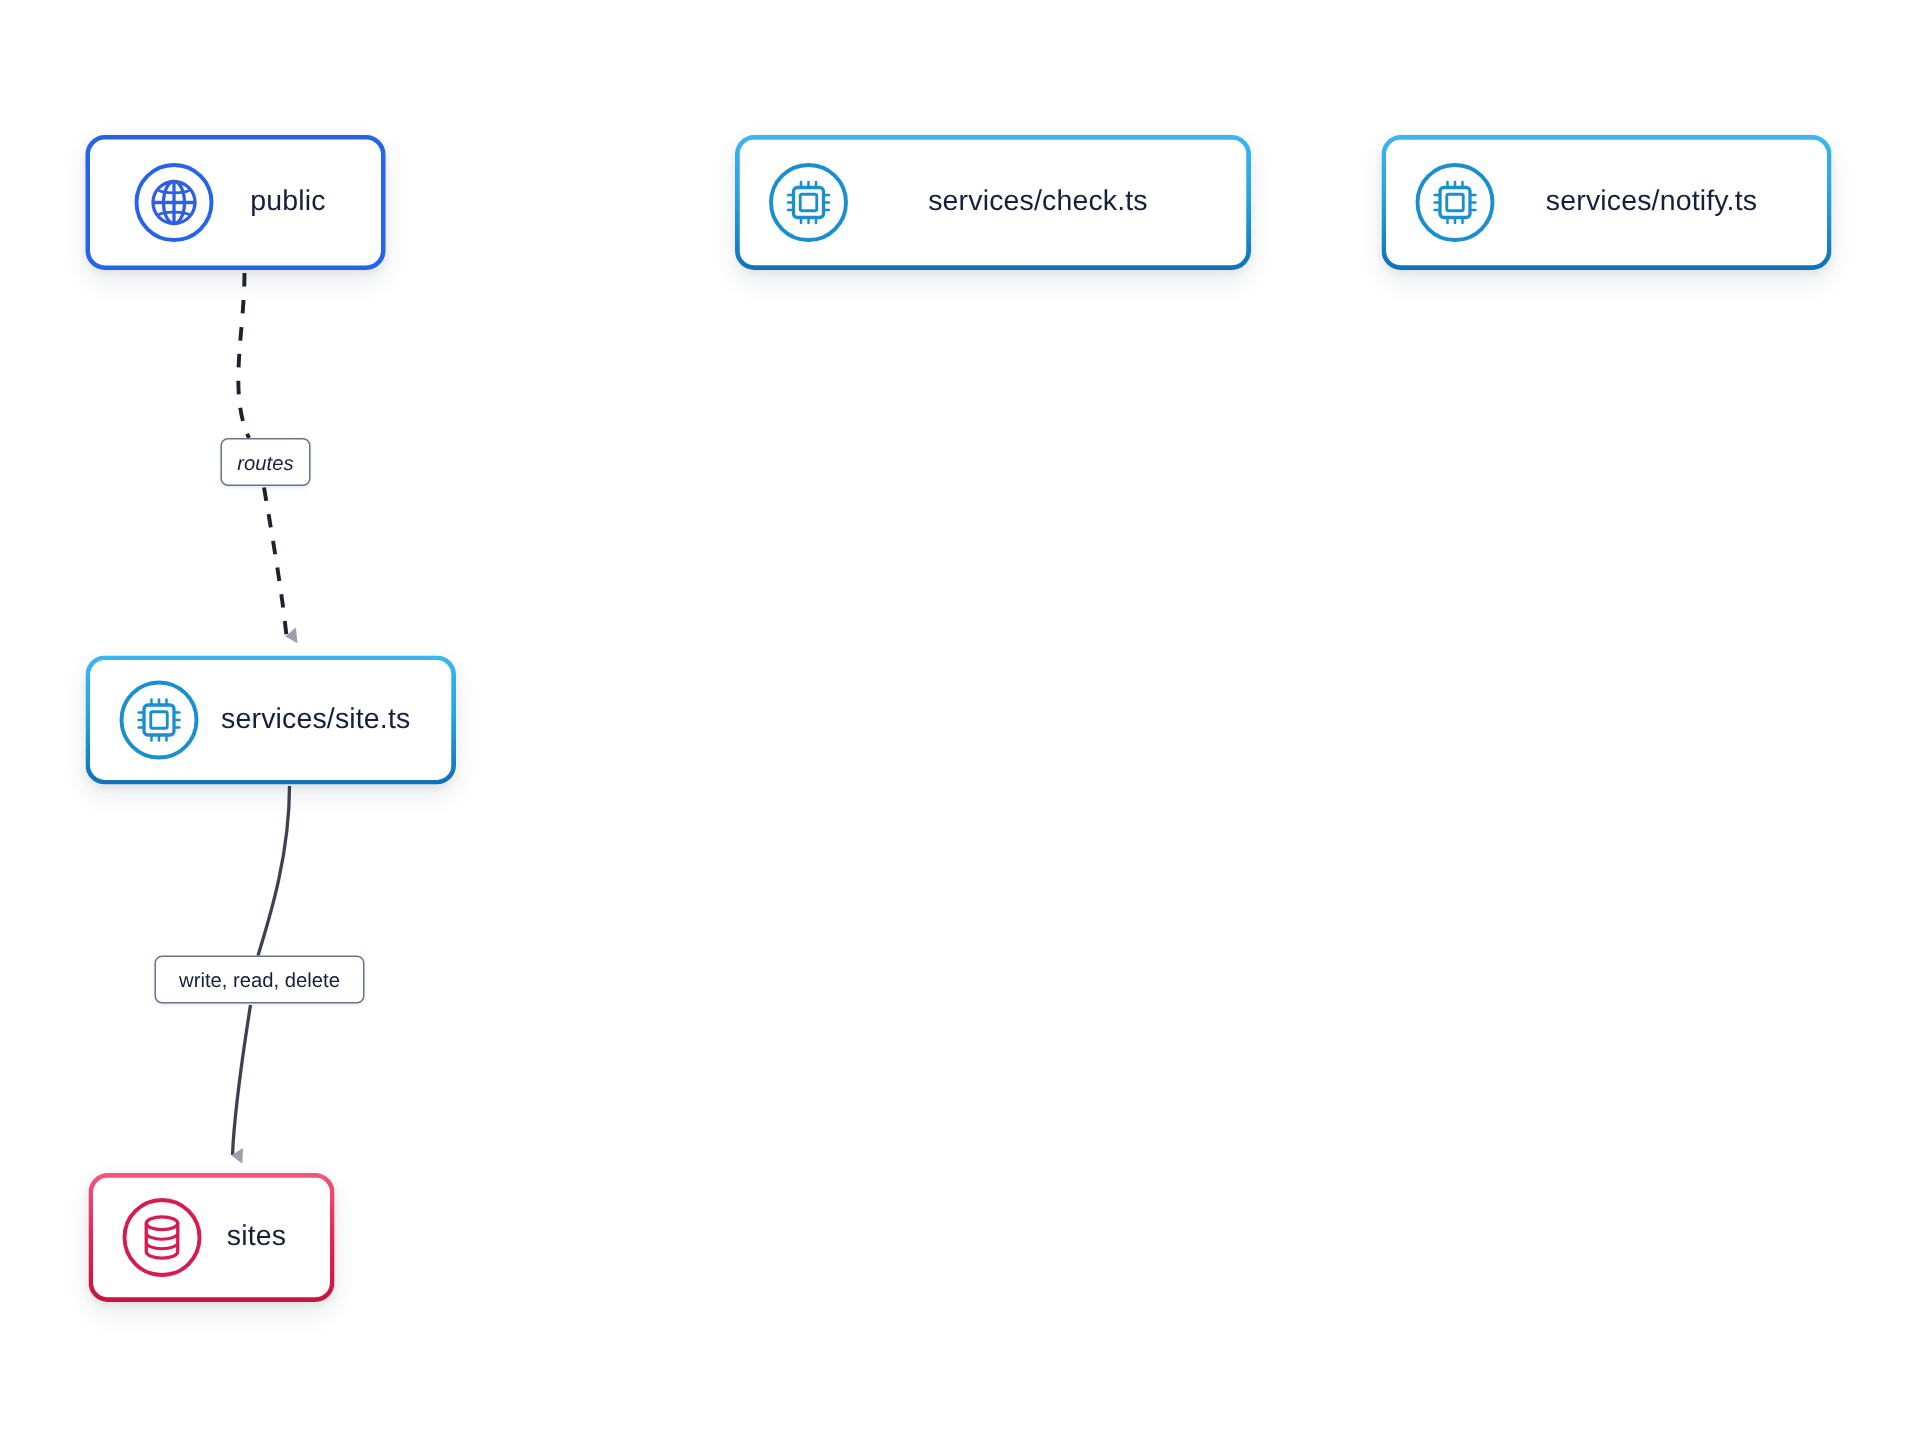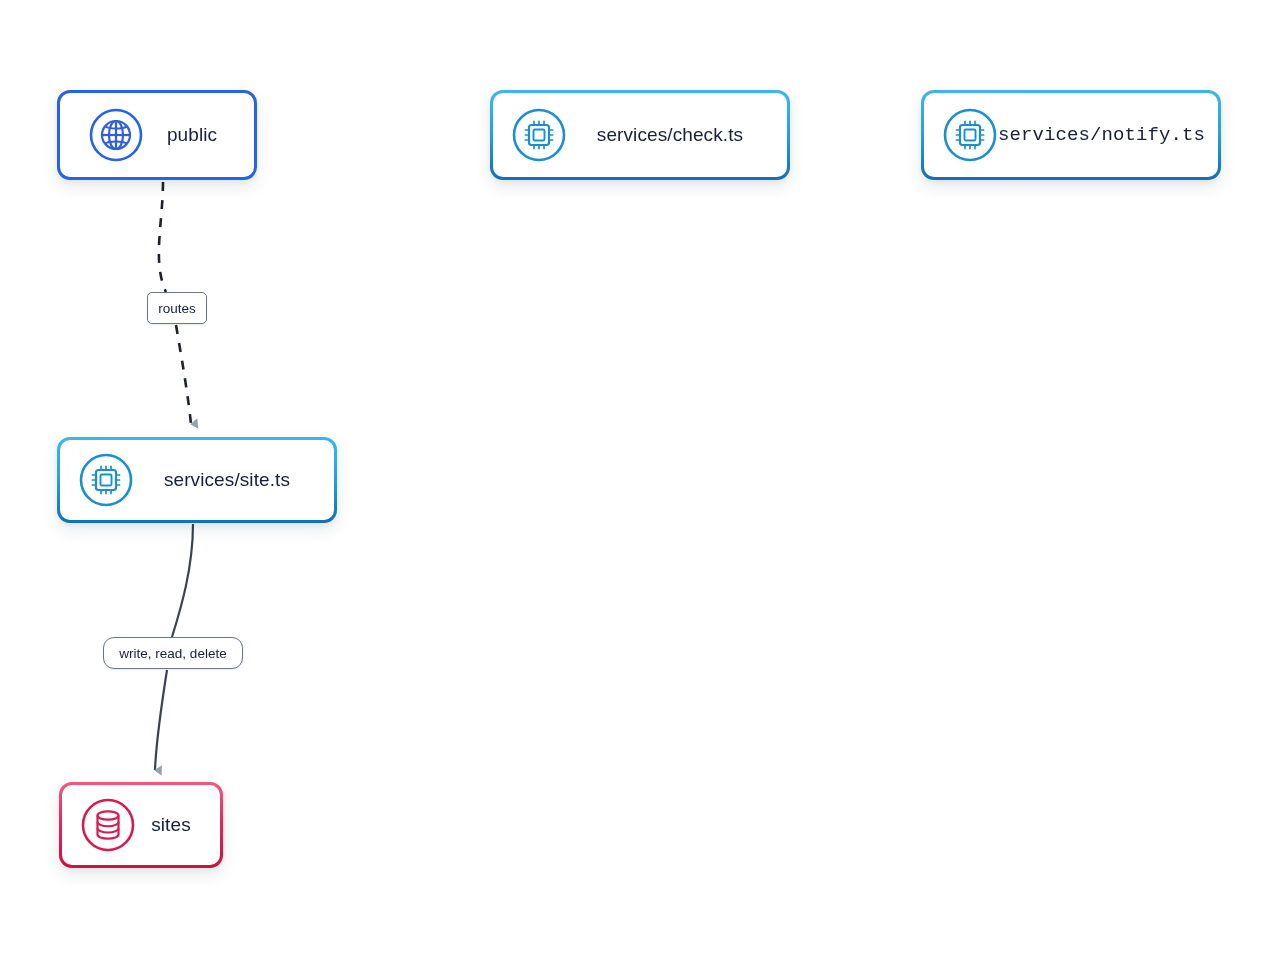--- a/index.html
+++ b/index.html
@@ -124,21 +124,21 @@
         <line x1="14" y1="28" x2="42" y2="28" stroke="#2f5fe0" stroke-width="2.2"></line>
         <line x1="28" y1="14" x2="28" y2="42" stroke="#2f5fe0" stroke-width="2.2"></line>
         <ellipse cx="28" cy="28" rx="7" ry="14" fill="none" stroke="#2f5fe0" stroke-width="2.2"></ellipse>
         <path d="M17.4,19.6 C21,22.2 34.8,22.2 38.5,19.6" fill="none" stroke="#2f5fe0" stroke-width="1.9"></path>
         <path d="M17.4,36.4 C21,33.8 34.8,33.8 38.5,36.4" fill="none" stroke="#2f5fe0" stroke-width="1.9"></path>
       </svg>
     </span>
     <span class="node-label">public</span>
   </div>
 
-  <div class="node cyan-grad" style="left:490px; top:90px; width:300px; height:90px;">
+  <div class="node cyan-grad" style="left:490px; top:90px; width:344px; height:90px;">
     <span class="node-icon">
       <svg width="56" height="56" viewBox="0 0 56 56" xmlns="http://www.w3.org/2000/svg">
         <circle cx="28" cy="28" r="25" fill="none" stroke="#1a8fd0" stroke-width="2.6"></circle>
         <rect x="18" y="18" width="20" height="20" rx="2.5" fill="none" stroke="#1a8fd0" stroke-width="2.2"></rect>
         <rect x="22.5" y="22.5" width="11" height="11" rx="1.2" fill="none" stroke="#1a8fd0" stroke-width="1.9"></rect>
         <g stroke="#1a8fd0" stroke-width="1.7" stroke-linecap="round">
           <line x1="23" y1="14.4" x2="23" y2="18"></line>
           <line x1="28" y1="14.4" x2="28" y2="18"></line>
           <line x1="33" y1="14.4" x2="33" y2="18"></line>
           <line x1="23" y1="38" x2="23" y2="41.6"></line>
@@ -149,21 +149,21 @@
           <line x1="14.4" y1="33" x2="18" y2="33"></line>
           <line x1="38" y1="23" x2="41.6" y2="23"></line>
           <line x1="38" y1="28" x2="41.6" y2="28"></line>
           <line x1="38" y1="33" x2="41.6" y2="33"></line>
         </g>
       </svg>
     </span>
     <span class="node-label">services/check.ts</span>
   </div>
 
-  <div class="node cyan-grad" style="left:921px; top:90px; width:300px; height:90px;font-family:Liberation Mono, monospace;">
+  <div class="node cyan-grad" style="left:921px; top:90px; width:300px; height:90px;">
     <span class="node-icon">
       <svg width="56" height="56" viewBox="0 0 56 56" xmlns="http://www.w3.org/2000/svg">
         <circle cx="28" cy="28" r="25" fill="none" stroke="#1a8fd0" stroke-width="2.6"></circle>
         <rect x="18" y="18" width="20" height="20" rx="2.5" fill="none" stroke="#1a8fd0" stroke-width="2.2"></rect>
         <rect x="22.5" y="22.5" width="11" height="11" rx="1.2" fill="none" stroke="#1a8fd0" stroke-width="1.9"></rect>
         <g stroke="#1a8fd0" stroke-width="1.7" stroke-linecap="round">
           <line x1="23" y1="14.4" x2="23" y2="18"></line>
           <line x1="28" y1="14.4" x2="28" y2="18"></line>
           <line x1="33" y1="14.4" x2="33" y2="18"></line>
           <line x1="23" y1="38" x2="23" y2="41.6"></line>
@@ -174,21 +174,21 @@
           <line x1="14.4" y1="33" x2="18" y2="33"></line>
           <line x1="38" y1="23" x2="41.6" y2="23"></line>
           <line x1="38" y1="28" x2="41.6" y2="28"></line>
           <line x1="38" y1="33" x2="41.6" y2="33"></line>
         </g>
       </svg>
     </span>
     <span class="node-label">services/notify.ts</span>
   </div>
 
-  <div class="node cyan-grad" style="left:57px; top:437px; width:280px; height:86px;">
+  <div class="node cyan-grad" style="left:57px; top:437px; width:247px; height:86px;">
     <span class="node-icon">
       <svg width="56" height="56" viewBox="0 0 56 56" xmlns="http://www.w3.org/2000/svg">
         <circle cx="28" cy="28" r="25" fill="none" stroke="#1a8fd0" stroke-width="2.6"></circle>
         <rect x="18" y="18" width="20" height="20" rx="2.5" fill="none" stroke="#1a8fd0" stroke-width="2.2"></rect>
         <rect x="22.5" y="22.5" width="11" height="11" rx="1.2" fill="none" stroke="#1a8fd0" stroke-width="1.9"></rect>
         <g stroke="#1a8fd0" stroke-width="1.7" stroke-linecap="round">
           <line x1="23" y1="14.4" x2="23" y2="18"></line>
           <line x1="28" y1="14.4" x2="28" y2="18"></line>
           <line x1="33" y1="14.4" x2="33" y2="18"></line>
           <line x1="23" y1="38" x2="23" y2="41.6"></line>
@@ -212,17 +212,17 @@
         <circle cx="28" cy="28" r="25" fill="none" stroke="#d81b4e" stroke-width="2.6"></circle>
         <ellipse cx="28" cy="18.5" rx="10.5" ry="4.2" fill="none" stroke="#d81b4e" stroke-width="2.2"></ellipse>
         <path d="M17.5,18.5 L17.5,37.5 C17.5,39.8 22.2,41.7 28,41.7 C33.8,41.7 38.5,39.8 38.5,37.5 L38.5,18.5" fill="none" stroke="#d81b4e" stroke-width="2.2"></path>
         <path d="M17.5,25 C17.5,27.3 22.2,29.2 28,29.2 C33.8,29.2 38.5,27.3 38.5,25" fill="none" stroke="#d81b4e" stroke-width="2"></path>
         <path d="M17.5,31.3 C17.5,33.6 22.2,35.5 28,35.5 C33.8,35.5 38.5,33.6 38.5,31.3" fill="none" stroke="#d81b4e" stroke-width="2"></path>
       </svg>
     </span>
     <span class="node-label">sites</span>
   </div>
 
-  <div class="edge-label" style="left:147px; top:292px; width:60px;">routes</div>
-
-  <div class="edge-label" style="left:103px; top:637px; width:140px;border-radius:11px;">write, read, delete</div>
+  <div class="edge-label" style="left:147px; top:292px; width:60px;font-style:italic;">routes</div>
+
+  <div class="edge-label" style="left:103px; top:637px; width:140px;">write, read, delete</div>
 
 </div>
 
 </body></html>

